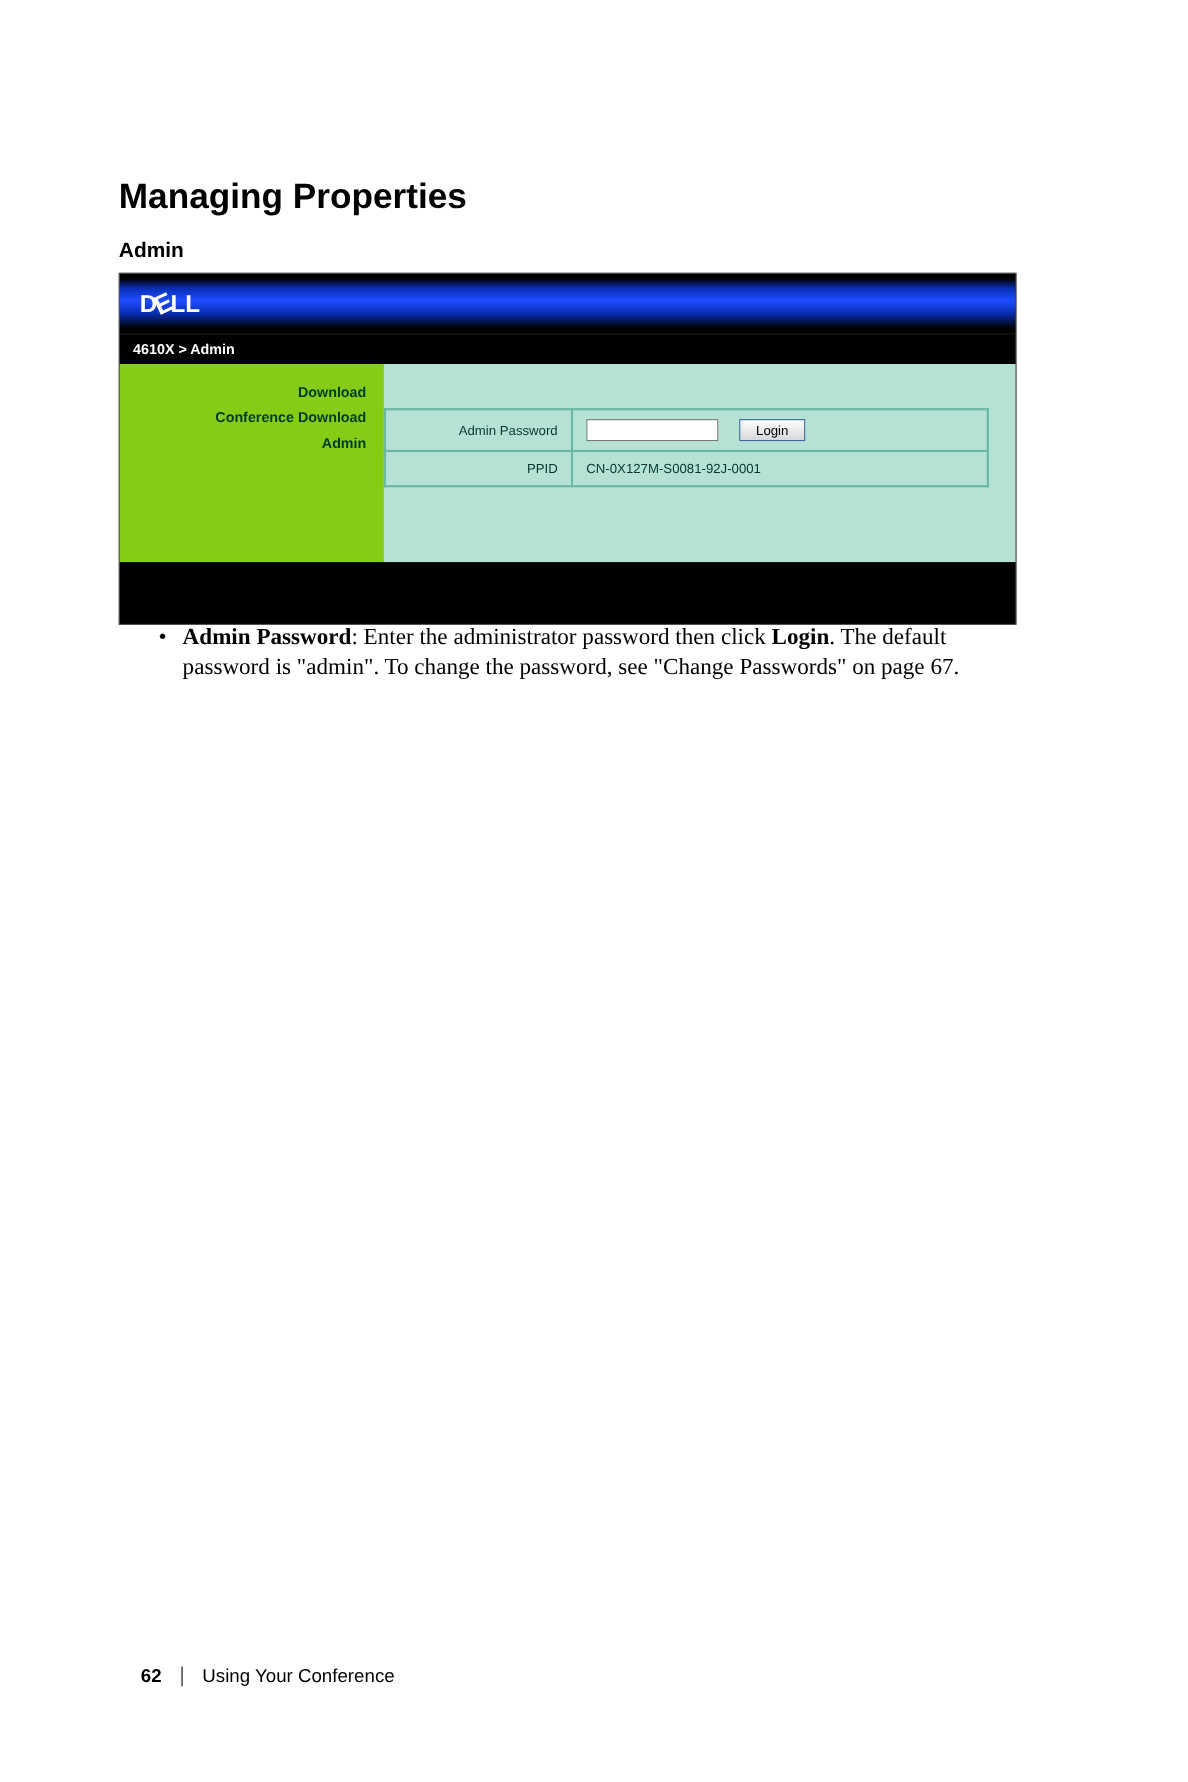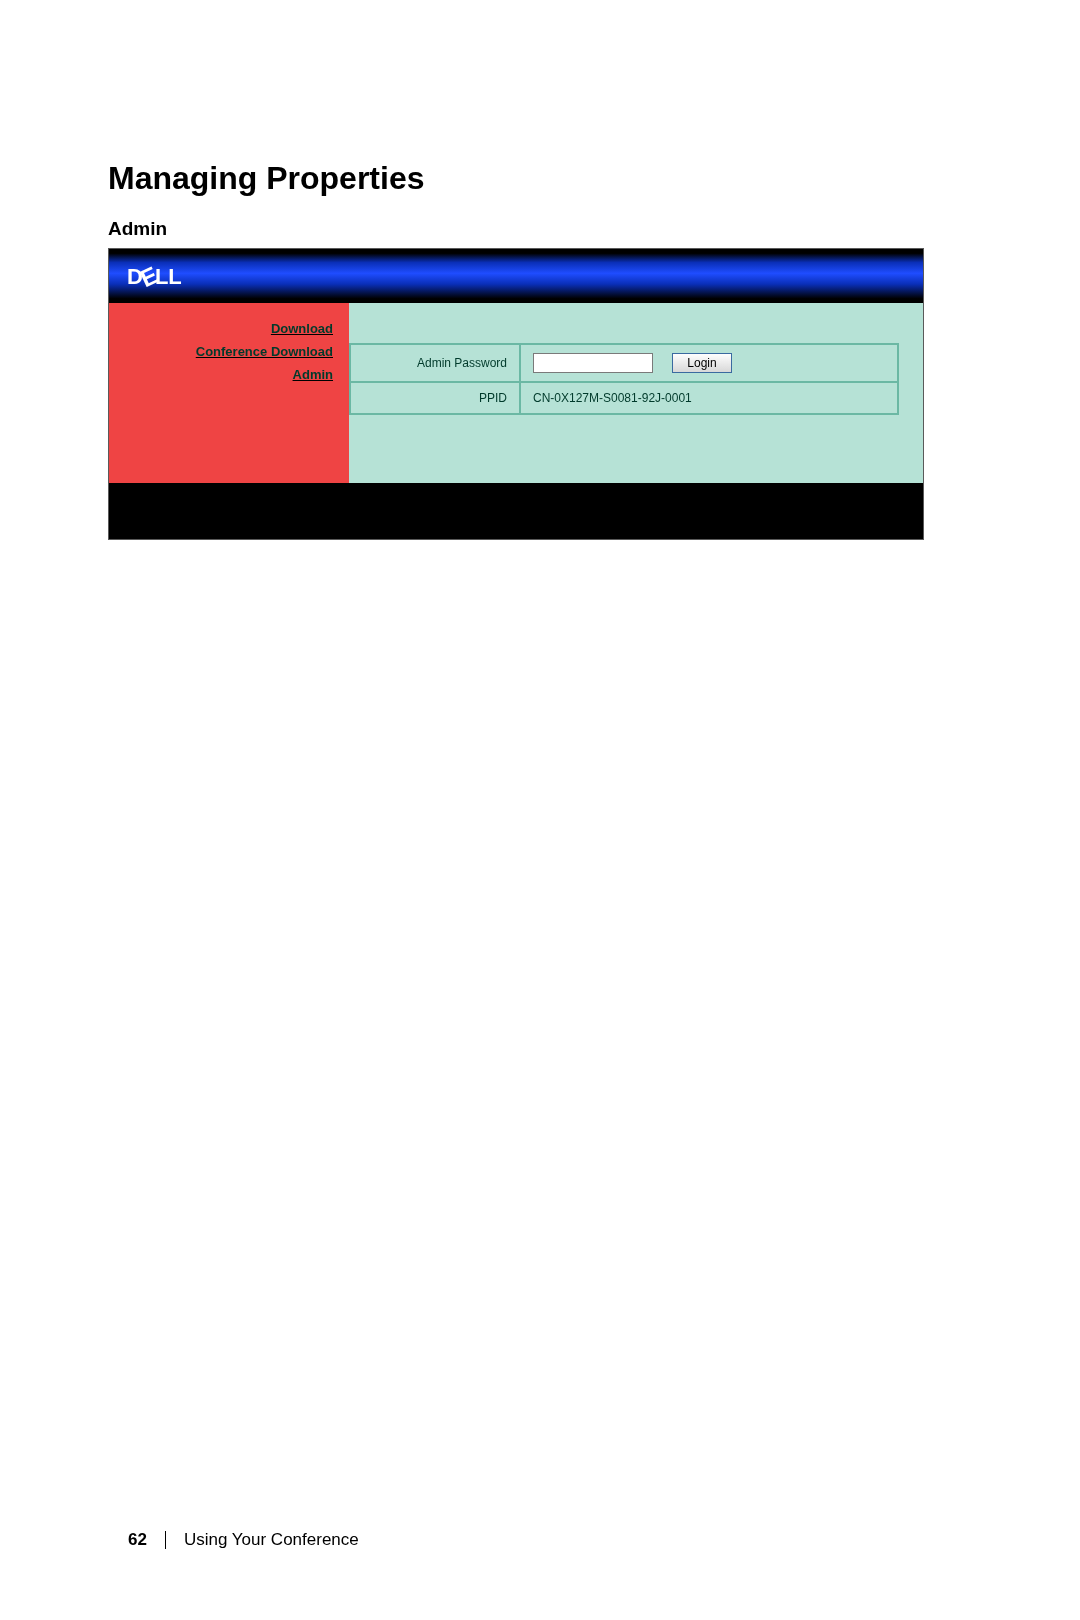--- a/index.html
+++ b/index.html
@@ -77,23 +77,22 @@
     padding: 6px 12px;
     border-top: 1px solid #222;
   }
   .ss-body {
     display: flex;
     background: #b6e2d6;
     min-height: 180px;
   }
   .ss-sidebar {
     width: 240px;
-    background: #ef4444;
+    background: #84cc16;
     padding: 14px 16px 14px 8px;
-    text-decoration: underline;
   }
   .ss-sidebar .nav-item {
     color: #003a2b;
     font-family: Arial, sans-serif;
     font-weight: bold;
     font-size: 13px;
     text-align: right;
     padding: 4px 0;
   }
   .ss-main {
@@ -166,21 +165,21 @@
   .body-text ul li::before {
     content: "•";
     position: absolute;
     left: 0;
     top: 0;
     font-size: 21px;
   }
   .b { font-weight: bold; }
   .page-footer {
     position: absolute;
-    bottom: 70px;
+    bottom: 86px;
     left: 128px;
     font-family: Arial, Helvetica, sans-serif;
     font-size: 17px;
     color: #000;
     display: flex;
     align-items: center;
     gap: 18px;
   }
   .page-footer .pn { font-weight: bold; }
   .page-footer .sep {
@@ -199,20 +198,21 @@
   <div class="subheading">Admin</div>
 
   <div class="screenshot">
     <div class="ss-topbar">
       <div class="logo">
         <span>D</span>
           <span class="e-tilt">E</span>
           <span>LL</span>
       </div>
     </div>
+    <div class="ss-breadcrumb">4610X &gt; Admin</div>
     <div class="ss-body">
       <div class="ss-sidebar">
         <div class="nav-item">Download</div>
         <div class="nav-item">Conference Download</div>
         <div class="nav-item">Admin</div>
       </div>
       <div class="ss-main">
         <table class="admin-table">
           <tbody>
               <tr>
@@ -227,20 +227,25 @@
             <td>CN-0X127M-S0081-92J-0001</td>
           </tr>
         </tbody>
           </table>
       </div>
     </div>
     <div class="ss-footer"></div>
   </div>
 
   <div class="body-text">
+    <ul>
+      <li>
+        <span class="b">Admin Password</span><span>: Enter the administrator password then click </span><span class="b">Login</span><span>. The default password is "admin". To change the password, see "Change Passwords" on page 67.</span>
+      </li>
+    </ul>
   </div>
 
   <div class="page-footer">
     <span class="pn">62</span>
     <span class="sep"></span>
     <span>Using Your Conference</span>
   </div>
 
 </div>
 

